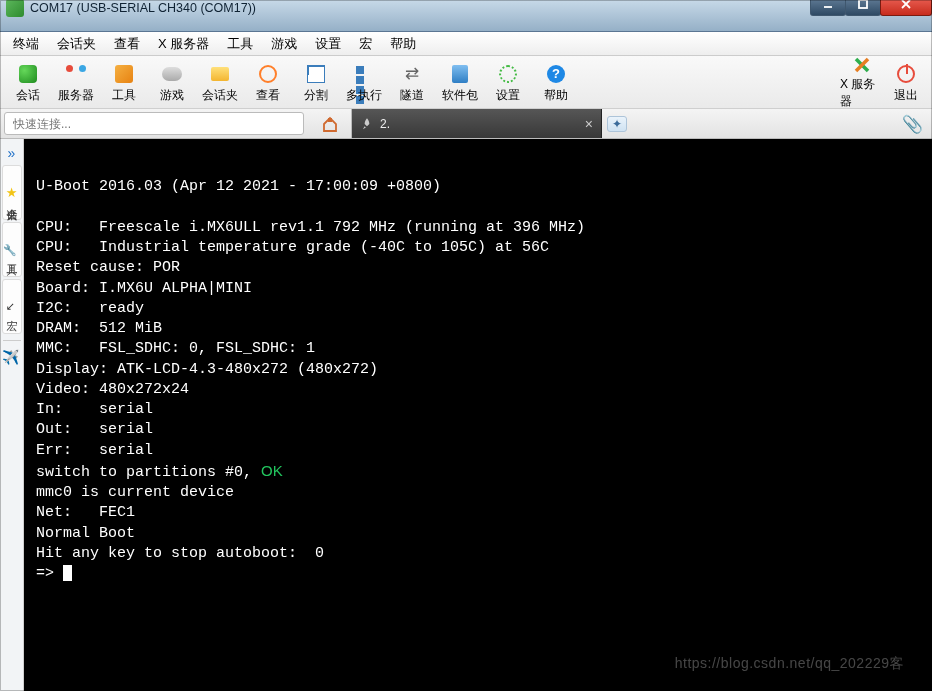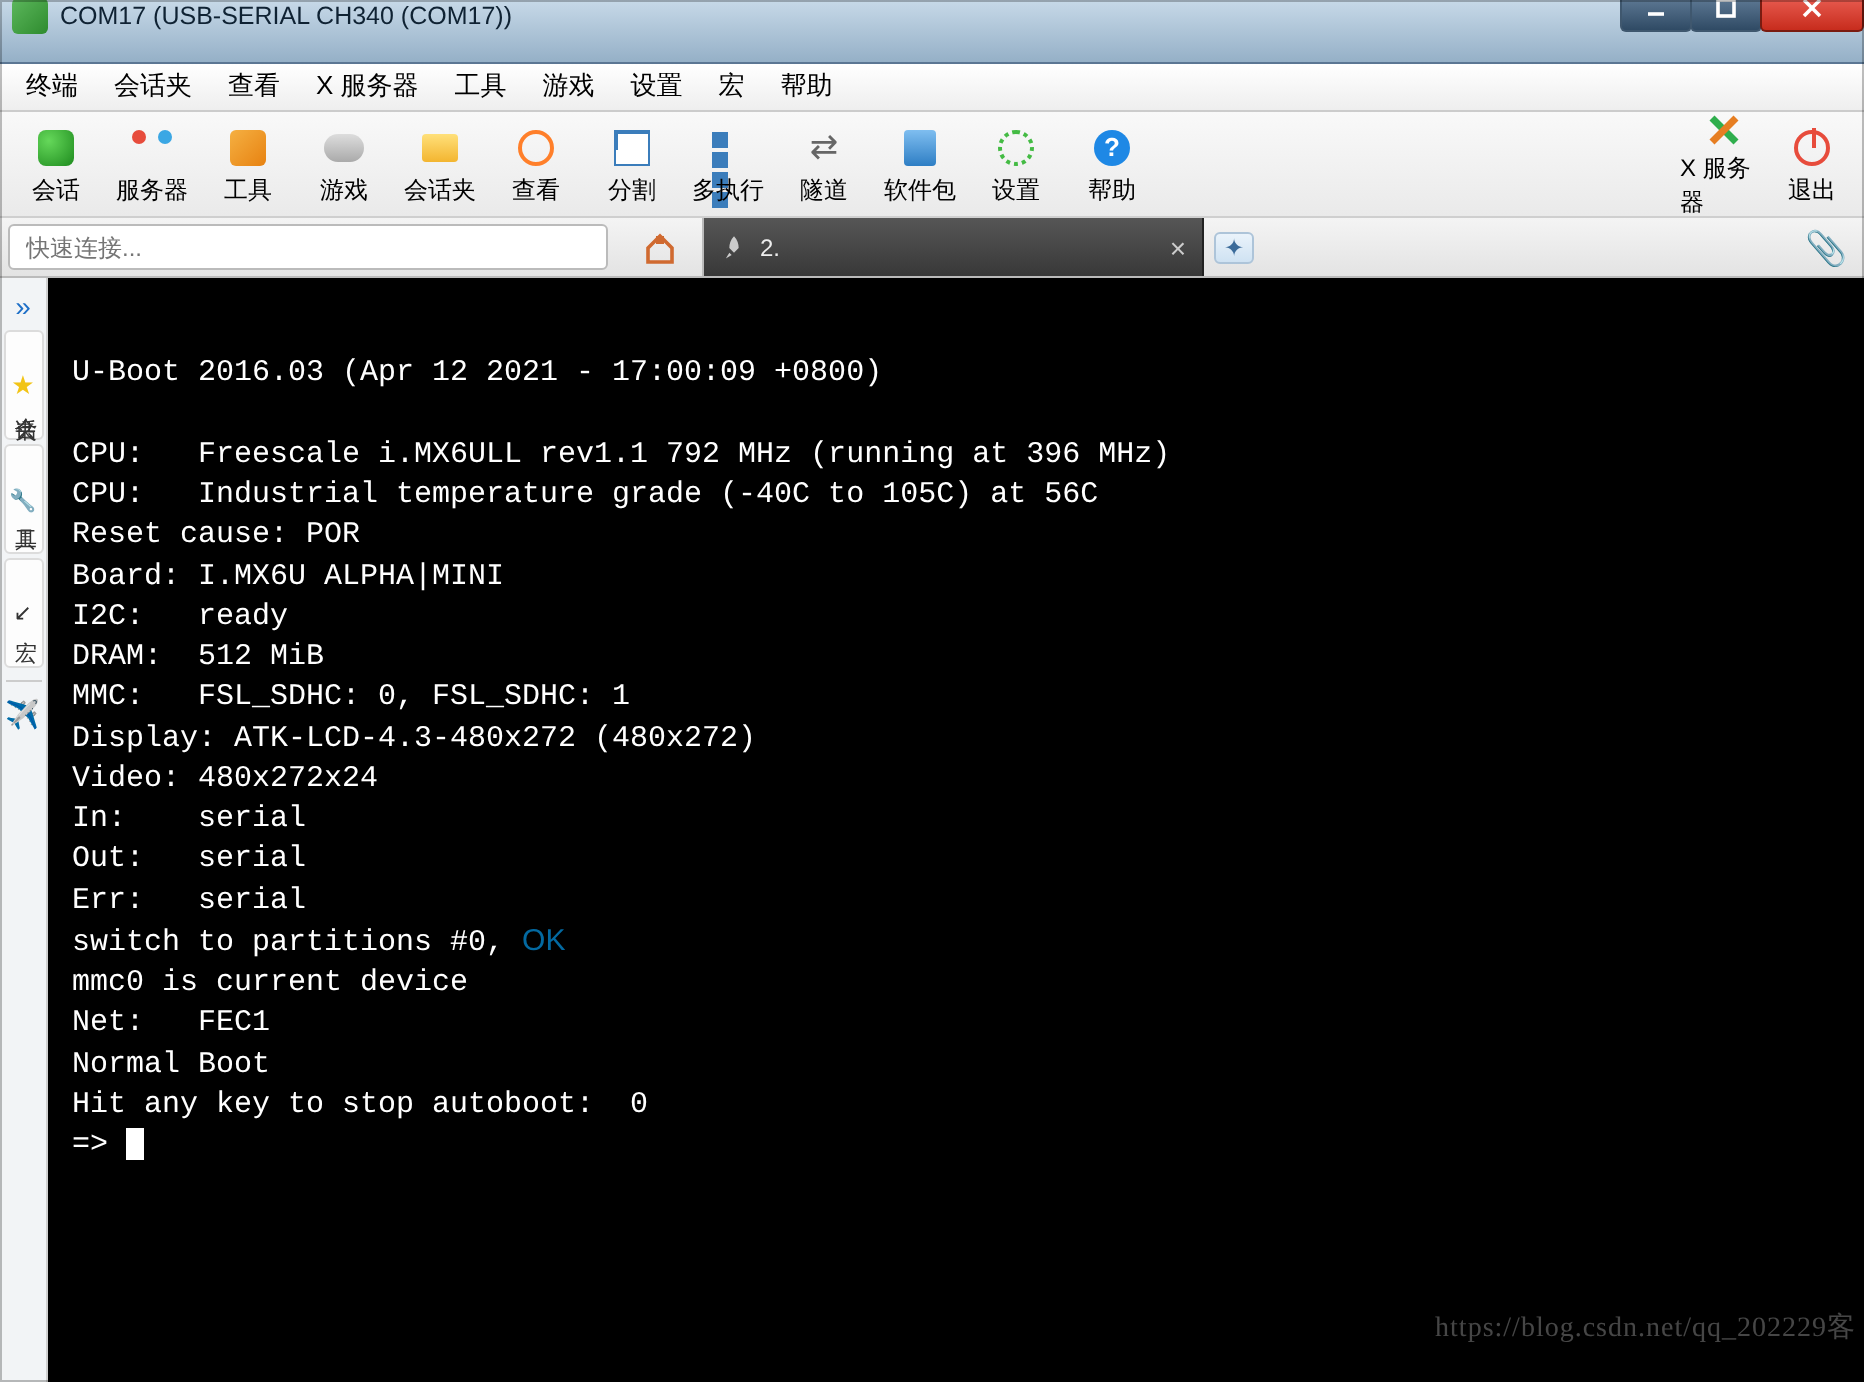--- a/index.html
+++ b/index.html
@@ -8,21 +8,21 @@
 
 .titlebar { height:32px; background:linear-gradient(to bottom,#c7d9e8,#95b0c7); display:flex; align-items:center; padding:0 0 16px 6px; border-bottom:1px solid #5b7693; }
 .titlebar .app-icon { width:18px; height:18px; margin-right:6px; background:linear-gradient(135deg,#5db85d,#2e8b2e); border-radius:3px; }
 .titlebar .title { font-size:12.5px; color:#0f2233; flex:1; white-space:nowrap; }
 .winbtns { display:flex; height:22px; margin-top:-6px;}
 .winbtn { width:36px; height:22px; display:flex; align-items:center; justify-content:center; border:1px solid #3f576e; border-top:none; background:linear-gradient(to bottom,#6d88a3,#2f4a64); border-radius:0 0 3px 3px; margin-left:-1px; }
 .winbtn.close { width:52px; background:linear-gradient(to bottom,#f26a5f,#c72c1d); border-color:#7a1b10;}
 .winbtn svg { stroke:#fff; stroke-width:1.8; fill:none; }
 
 
-.menubar { height:24px; background:linear-gradient(to bottom,#fff,#eee); display:flex; align-items:flex-end; border-bottom:1px solid #ccc; padding:0 4px; font-size:13px;}
+.menubar { height:24px; background:linear-gradient(to bottom,#fff,#eee); display:flex; align-items:center; border-bottom:1px solid #ccc; padding:0 4px; font-size:13px;}
 .menubar span { padding:3px 9px; cursor:default; }
 
 
 .toolbar-wrap { display:flex; justify-content:space-between; background:linear-gradient(to bottom,#f9f9f9,#eaeaea); border-bottom:1px solid #cfcfcf; }
 .toolbar { display:flex; padding:4px 4px 2px 4px;}
 .toolbtn { width:48px; height:46px; display:flex; flex-direction:column; align-items:center; justify-content:center; font-size:12px; color:#000; cursor:default; border-radius:3px;}
 .toolbtn .ic { width:22px; height:22px; margin-bottom:2px; display:flex; align-items:center; justify-content:center;}
 .toolbar-right .toolbtn { width:44px; }
 
 
@@ -38,25 +38,25 @@
 
 
 .below-tabs { display:flex; height:calc(691px - 32px - 24px - 52px - 30px); }
 .sidebar { width:24px; background:#f2f4f6; border-right:1px solid #cfcfcf; display:flex; flex-direction:column; align-items:center; padding-top:4px;}
 .side-item { width:20px; height:55px; margin-bottom:2px; border:1px solid #dcdcdc; background:#fdfdfd; writing-mode:vertical-rl; font-size:11px; display:flex; align-items:center; justify-content:center; color:#333; border-radius:3px;}
 .side-item.arrow { height:20px; writing-mode:horizontal-tb; border:none; background:none; color:#1e6fc7; font-size:14px;}
 .side-sep { height:1px; background:#ccc; width:18px; margin:4px 0;}
 .side-icon { width:20px; height:24px; display:flex; align-items:center; justify-content:center; font-size:14px; border:none; background:none;}
 
 .terminal { flex:1; background:#000; color:#fff; font-family:"Consolas","Courier New",monospace; font-size:15px; line-height:1.35; padding:18px 10px 10px 12px; white-space:pre; overflow:hidden; position:relative;}
-.terminal .ok { color:#0369a1; }
+.terminal .ok { color:#22c55e; }
 .terminal .cursor { display:inline-block; width:9px; height:16px; background:#fff; vertical-align:middle;}
 
 
-.watermark { position:absolute; right:4px; bottom:18px; font-size:14px; color:rgba(200,200,200,0.35); font-family:Liberation Serif, serif; letter-spacing:0.5px;}
+.watermark { position:absolute; right:28px; bottom:18px; font-size:14px; color:rgba(200,200,200,0.35); font-family:Liberation Sans, sans-serif; letter-spacing:0.5px;}
 .shadow { position:absolute; inset:0; pointer-events:none; border:1px solid rgba(0,0,0,0.25); }
 
 
 .ic-session{width:18px;height:18px;background:radial-gradient(circle at 30% 30%,#65d85a,#1e8b1e);border-radius:4px;}
 .ic-servers{width:20px;height:18px;position:relative;}
 .ic-servers::before,.ic-servers::after{content:"";position:absolute;width:7px;height:7px;border-radius:50%;}
 .ic-servers::before{left:0;top:0;background:#e74c3c;} .ic-servers::after{right:0;top:0;background:#3ba7e4;}
 .ic-tools{width:18px;height:18px;background:linear-gradient(135deg,#f5b042,#e78211);border-radius:3px;}
 .ic-games{width:20px;height:14px;background:linear-gradient(#ddd,#aaa);border-radius:7px;}
 .ic-sessfolder{width:18px;height:14px;background:linear-gradient(#ffe07a,#f3b530);border-radius:2px;}

